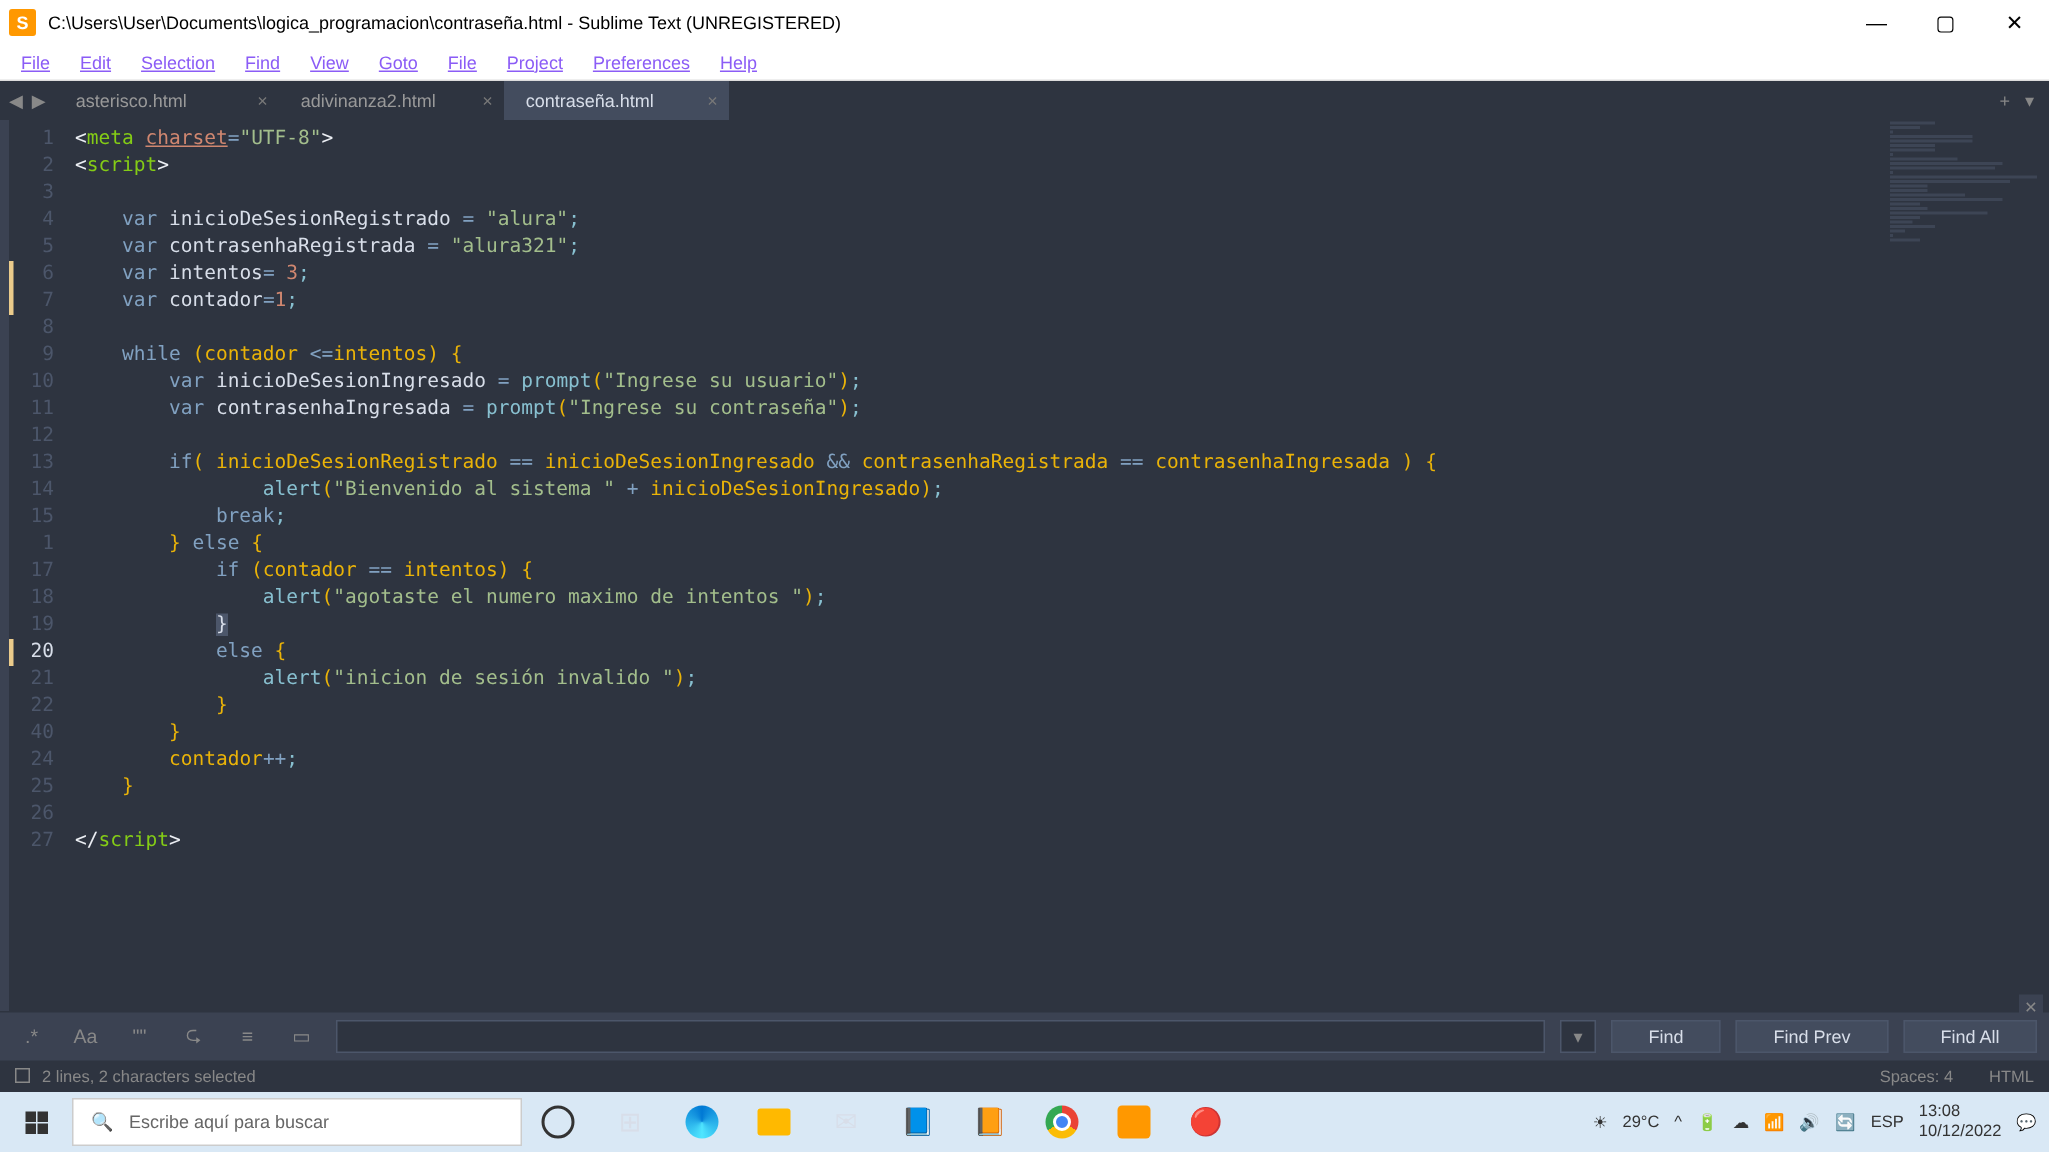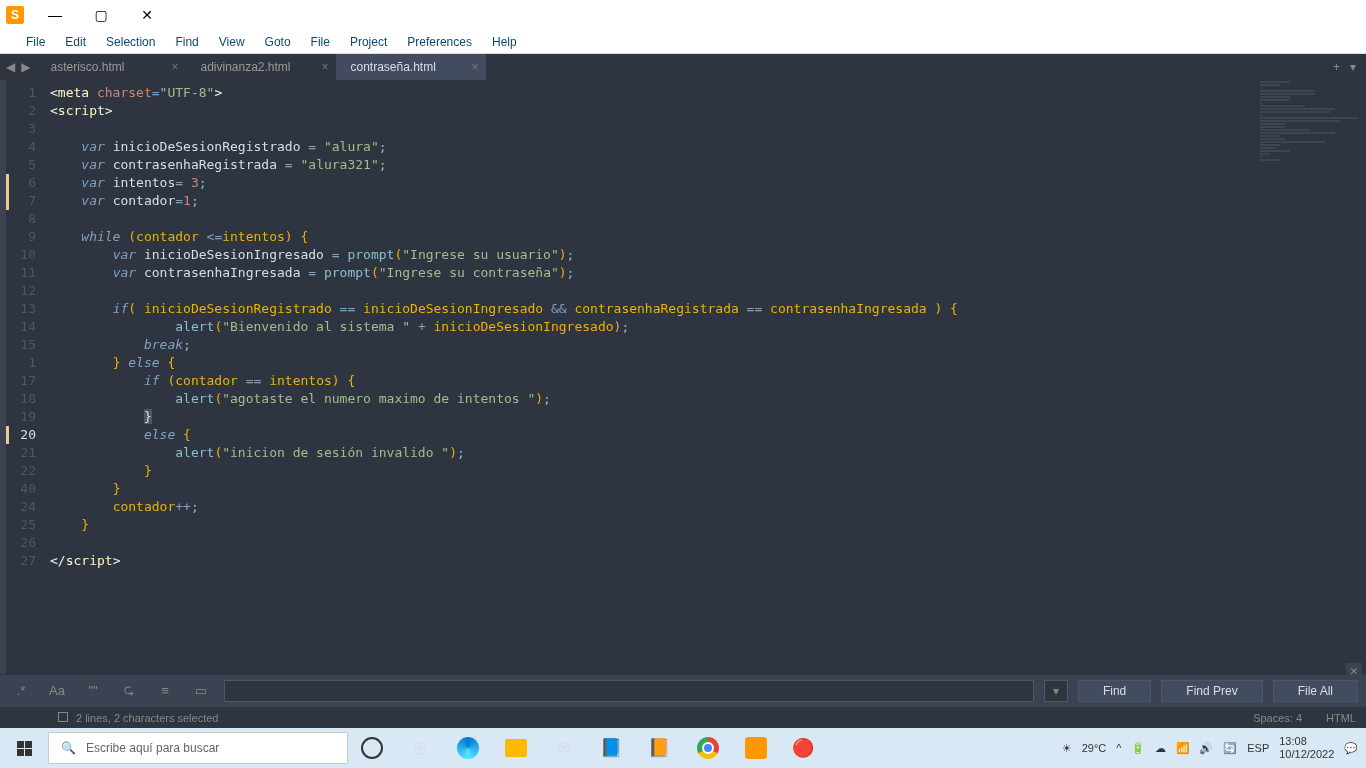--- a/index.html
+++ b/index.html
@@ -2,59 +2,59 @@
 <html><head>
 <meta charset="utf-8">
 <style>
 * { margin: 0; padding: 0; box-sizing: border-box; }
 body { font-family: 'Segoe UI', Tahoma, sans-serif; font-size: 12px; background: #2e3440; color: #d8dee9; width: 1366px; height: 768px; overflow: hidden; display: flex; flex-direction: column; }
 .title-bar { background: #fff; color: #000; height: 30px; display: flex; align-items: center; padding: 0 0 0 6px; }
 .title-bar .app-icon { width: 18px; height: 18px; background: #ff9800; border-radius: 2px; margin-right: 8px; display: flex; align-items: center; justify-content: center; color: #fff; font-weight: bold; font-size: 12px; }
 .title-bar .title { flex: 1; font-size: 12px; }
 .title-bar .win-btns { display: flex; }
 .title-bar .win-btn { width: 46px; height: 30px; display: flex; align-items: center; justify-content: center; font-size: 14px; }
-.menu-bar { background: #fff; color: #0c4a6e; height: 24px; display: flex; align-items: center; padding: 0 16px; border-bottom: 1px solid #ddd; }
+.menu-bar { background: #fff; color: #8b5cf6; height: 24px; display: flex; align-items: center; padding: 0 4px; border-bottom: 1px solid #ddd; text-decoration: underline; }
 .menu-item { padding: 2px 10px; font-size: 12px; }
 .tab-strip { background: #2e3440; height: 26px; display: flex; align-items: stretch; }
 .tab-nav { display: flex; align-items: center; padding: 0 6px; gap: 6px; }
 .tab-nav span { color: #888; font-size: 12px; }
 .tab { display: flex; align-items: center; padding: 0 28px 0 14px; color: #999; position: relative; font-size: 12px; min-width: 150px; }
 .tab.active { background: #434c5e; color: #d8dee9; }
 .tab .close { position: absolute; right: 8px; color: #777; font-size: 12px; }
 .tab-right { margin-left: auto; display: flex; align-items: center; padding: 0 10px; gap: 10px; color: #888; }
 .editor-wrap { flex: 1; display: flex; background: #2e3440; position: relative; overflow: hidden; }
 .gutter-margin { width: 6px; background: #3b4252; }
 .gutter { width: 44px; background: #2e3440; color: #4c566a; text-align: right; padding-top: 4px; font-family: Consolas, monospace; font-size: 13px; line-height: 18px; }
 .gutter .ln { padding-right: 14px; height: 18px; }
 .gutter .ln.active { color: #d8dee9; }
 .gutter .ln.mod { border-left: 3px solid #ebcb8b; padding-right: 14px; }
 .code { flex: 1; font-family: Consolas, monospace; font-size: 13px; line-height: 18px; padding-top: 4px; white-space: pre; position: relative; }
 .code .line { height: 18px; }
 .sel { background: #4c566a; }
 .minimap { position: absolute; right: 0; top: 0; width: 110px; height: 100%; background: #2e3440; }
 .mini-line { height: 2px; margin: 1px 4px; background: #4c566a; opacity: 0.5; }
-.kw { color: #81a1c1; font-style: italic; }
-.tag { color: #fef9c3; }
-.attr { color: #d08770; }
+.kw { color: #81a1c1; }
+.tag { color: #84cc16; }
+.attr { color: #d08770; text-decoration: underline; }
 .str { color: #a3be8c; }
 .num { color: #d08770; }
 .func { color: #88c0d0; }
 .var { color: #d8dee9; }
 .op { color: #81a1c1; }
 .punct { color: #88c0d0; }
 .plain { color: #eab308; }
 .angle { color: #eceff4; }
 .find-bar { background: #3b4252; height: 32px; display: flex; align-items: center; padding: 0 8px; gap: 10px; border-top: 1px solid #2e3440; position: relative; }
 .find-bar .opt { color: #888; font-size: 13px; width: 26px; text-align: center; }
 .find-bar .find-input { flex: 1; background: #2e3440; border: 1px solid #4c566a; height: 22px; padding: 0 8px; color: #888; }
 .find-bar .dd { width: 24px; height: 22px; background: #2e3440; border: 1px solid #4c566a; display: flex; align-items: center; justify-content: center; color: #888; }
 .find-bar .btn { background: #434c5e; border: 1px solid #4c566a; padding: 3px 24px; color: #d8dee9; font-size: 12px; }
 .find-close { position: absolute; right: 4px; top: -12px; color: #888; font-size: 14px; background: #3b4252; padding: 0 4px; }
 .status-bar { background: #2e3440; height: 22px; display: flex; align-items: center; padding: 0 10px; color: #888; font-size: 11px; border-top: 1px solid #3b4252; }
-.status-bar .left { display: flex; align-items: flex-start; gap: 8px; margin-left: 48px; }
+.status-bar .left { display: flex; align-items: flex-start; gap: 8px; }
 .status-bar .sq { width: 10px; height: 10px; border: 1px solid #888; }
 .status-bar .right { margin-left: auto; display: flex; gap: 24px; }
 .taskbar { background: #d9e8f5; height: 40px; display: flex; align-items: center; }
 .start { width: 48px; height: 40px; display: flex; align-items: center; justify-content: center; }
 .win-logo { display: grid; grid-template-columns: 7px 7px; grid-template-rows: 7px 7px; gap: 1px; }
 .win-logo div { background: #333; }
 .search-bar { background: #fff; height: 32px; width: 300px; display: flex; align-items: center; padding: 0 12px; gap: 10px; color: #666; border: 1px solid #ccc; }
 .tb-icons { display: flex; align-items: center; height: 40px; }
 .tb-icon { width: 48px; height: 40px; display: flex; align-items: center; justify-content: center; font-size: 18px; }
 .tb-right { margin-left: auto; display: flex; align-items: center; height: 40px; padding: 0 8px; gap: 10px; color: #333; font-size: 11px; }
@@ -64,20 +64,21 @@
 .folder-icon { width:22px; height:18px; background:#ffb900; border-radius:2px; position:relative; }
 .chrome-icon { width:22px; height:22px; border-radius:50%; background: conic-gradient(#ea4335 0 120deg,#fbbc05 120deg 240deg,#34a853 240deg 360deg); position:relative; }
 .chrome-icon::after{content:"";position:absolute;top:5px;left:5px;width:12px;height:12px;background:#4285f4;border-radius:50%;border:2px solid #fff;box-sizing:border-box;}
 .sublime-icon{width:22px;height:22px;background:#ff9800;border-radius:3px;}
 </style>
 </head>
 <body>
 
 <div class="title-bar">
   <div class="app-icon">S</div>
+  <div class="title">C:\Users\User\Documents\logica_programacion\contraseña.html - Sublime Text (UNREGISTERED)</div>
   <div class="win-btns">
     <div class="win-btn">—</div>
     <div class="win-btn">▢</div>
     <div class="win-btn">✕</div>
   </div>
 </div>
 
 <div class="menu-bar">
   <div class="menu-item">File</div>
   <div class="menu-item">Edit</div>
@@ -182,21 +183,21 @@
   <span class="opt">.*</span>
   <span class="opt">Aa</span>
   <span class="opt">""</span>
   <span class="opt">⮎</span>
   <span class="opt">≡</span>
   <span class="opt">▭</span>
   <input class="find-input" placeholder="" style="">
   <div class="dd">▾</div>
   <button class="btn">Find</button>
   <button class="btn">Find Prev</button>
-  <button class="btn">File All</button>
+  <button class="btn">Find All</button>
 </div>
 
 <div class="status-bar">
   <div class="left">
     <div class="sq"></div>
     <span>2 lines, 2 characters selected</span>
   </div>
   <div class="right">
     <span>Spaces: 4</span>
     <span>HTML</span>

